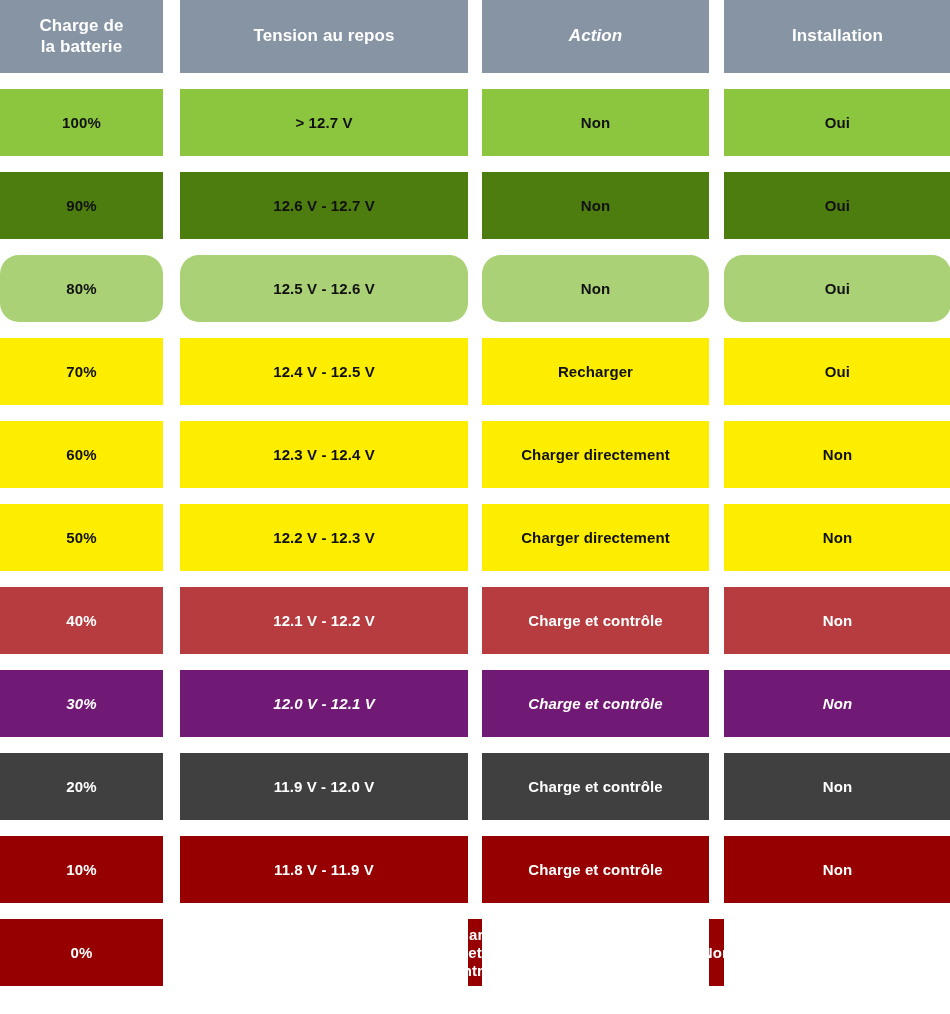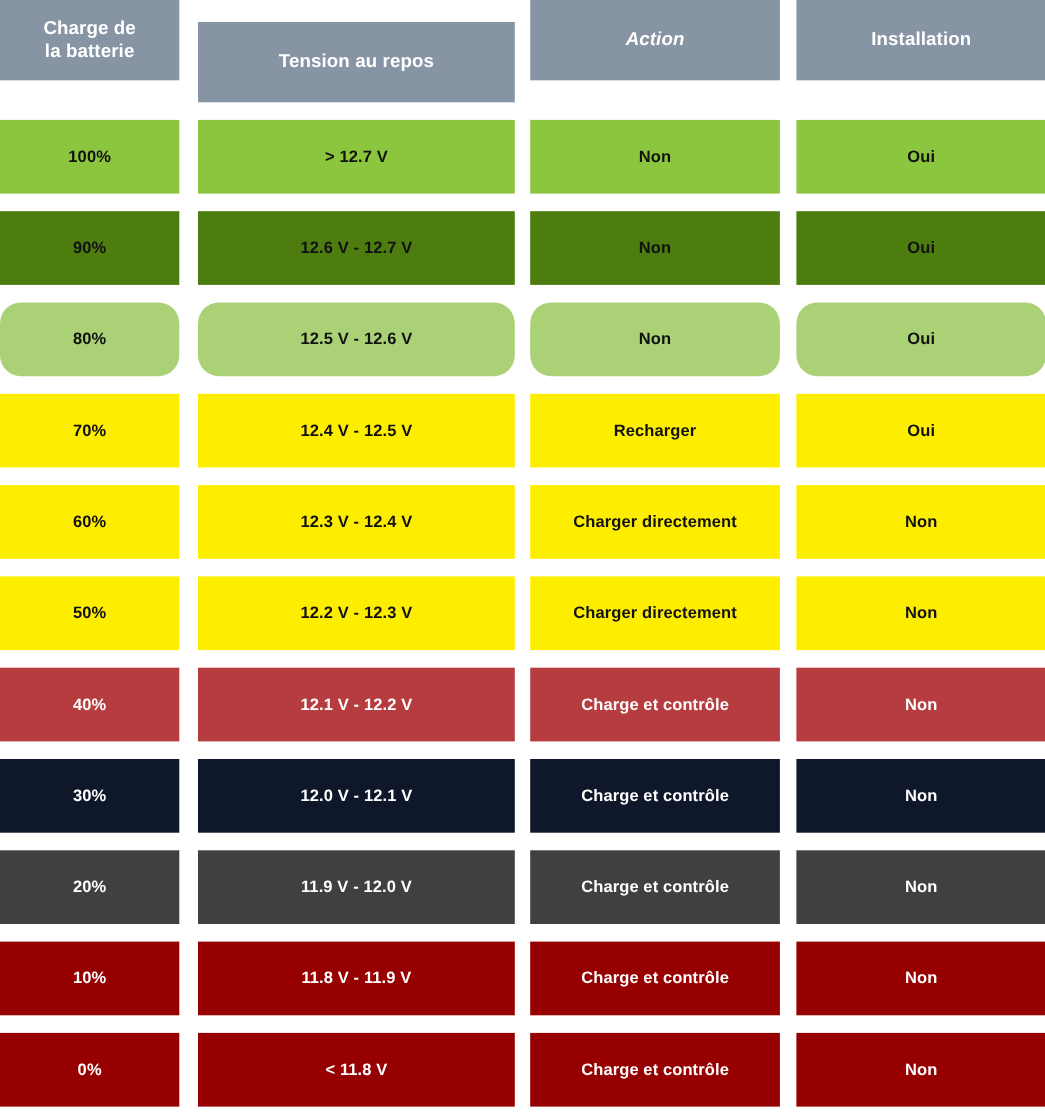--- a/index.html
+++ b/index.html
@@ -47,34 +47,34 @@
 
   
   .row-cell { font-size:15px; }
 
   
   .c-green-1 { background:#8cc63e; color:#111111; }
   .c-green-2 { background:#4d7c0f; color:#111111; }
   .c-green-3 { background:#aad175; color:#111111;border-radius:19px; }
   .c-yellow  { background:#fdee00; color:#111111; }
   .c-red-1   { background:#b63c3f; color:#ffffff; }
-  .c-red-2   { background:#0f172a; color:#ffffff; }
+  .c-red-2   { background:#701a75; color:#ffffff;font-style:italic; }
   .c-red-3   { background:#404040; color:#ffffff; }
   .c-red-4   { background:#960000; color:#ffffff; }
   .c-red-5   { background:#960000; color:#ffffff; }
 </style>
 </head>
 <body>
 
 <div id="table-root">
   <div class="table-grid" id="grid">
       <div class="cell header-cell col-charge" style="white-space: pre-line;">Charge de
 la batterie</div>
       <div class="gap"></div>
-      <div class="cell header-cell" style="white-space: pre-line; margin-top: 20px;">Tension au repos</div>
+      <div class="cell header-cell" style="white-space: pre-line;">Tension au repos</div>
       <div class="gap"></div>
       <div class="cell header-cell" style="white-space: pre-line; font-style: italic;">Action</div>
       <div class="gap"></div>
       <div class="cell header-cell" style="white-space: pre-line;">Installation</div>
       <div class="cell row-cell c-green-1">100%</div>
       <div class="gap"></div>
       <div class="cell row-cell c-green-1">&gt; 12.7 V</div>
       <div class="gap"></div>
       <div class="cell row-cell c-green-1">Non</div>
       <div class="gap"></div>
@@ -137,19 +137,18 @@
       <div class="cell row-cell c-red-3">Non</div>
       <div class="cell row-cell c-red-4">10%</div>
       <div class="gap"></div>
       <div class="cell row-cell c-red-4">11.8 V - 11.9 V</div>
       <div class="gap"></div>
       <div class="cell row-cell c-red-4">Charge et contrôle</div>
       <div class="gap"></div>
       <div class="cell row-cell c-red-4">Non</div>
       <div class="cell row-cell c-red-5">0%</div>
       <div class="gap"></div>
-      <div class="cell row-cell c-red-5">&lt; 11.8 V</div>
       <div class="gap"></div>
       <div class="cell row-cell c-red-5">Charge et contrôle</div>
       <div class="gap"></div>
       <div class="cell row-cell c-red-5">Non</div>
     </div>
 </div>
 
 </body></html>

